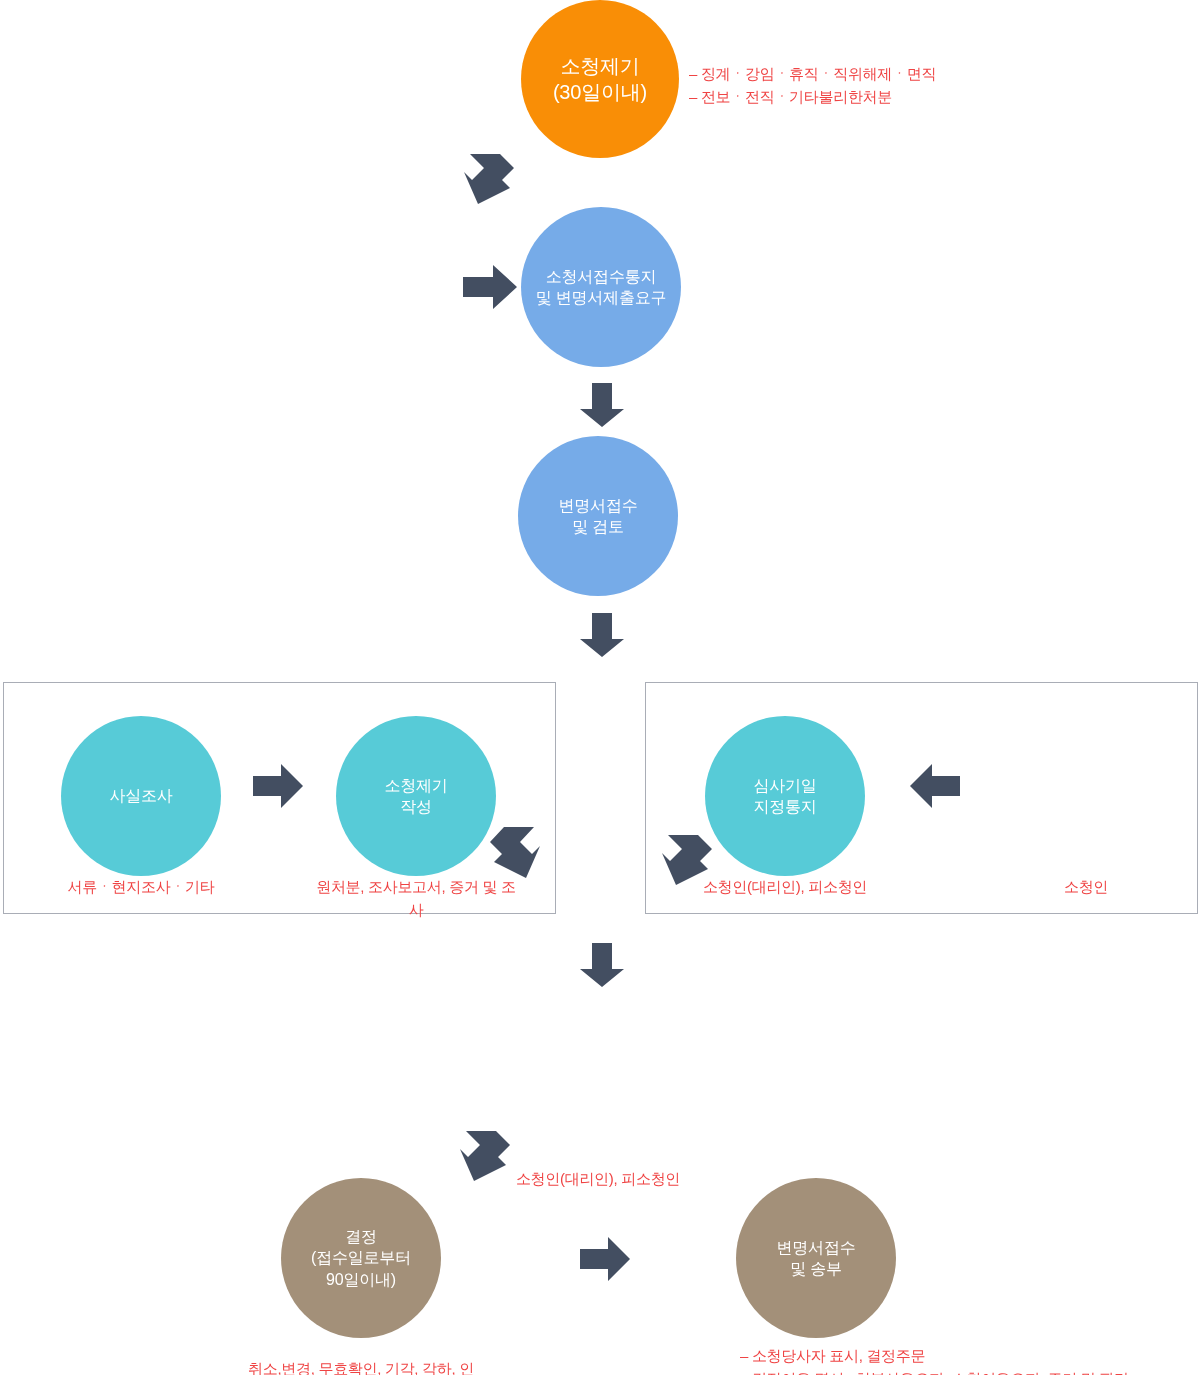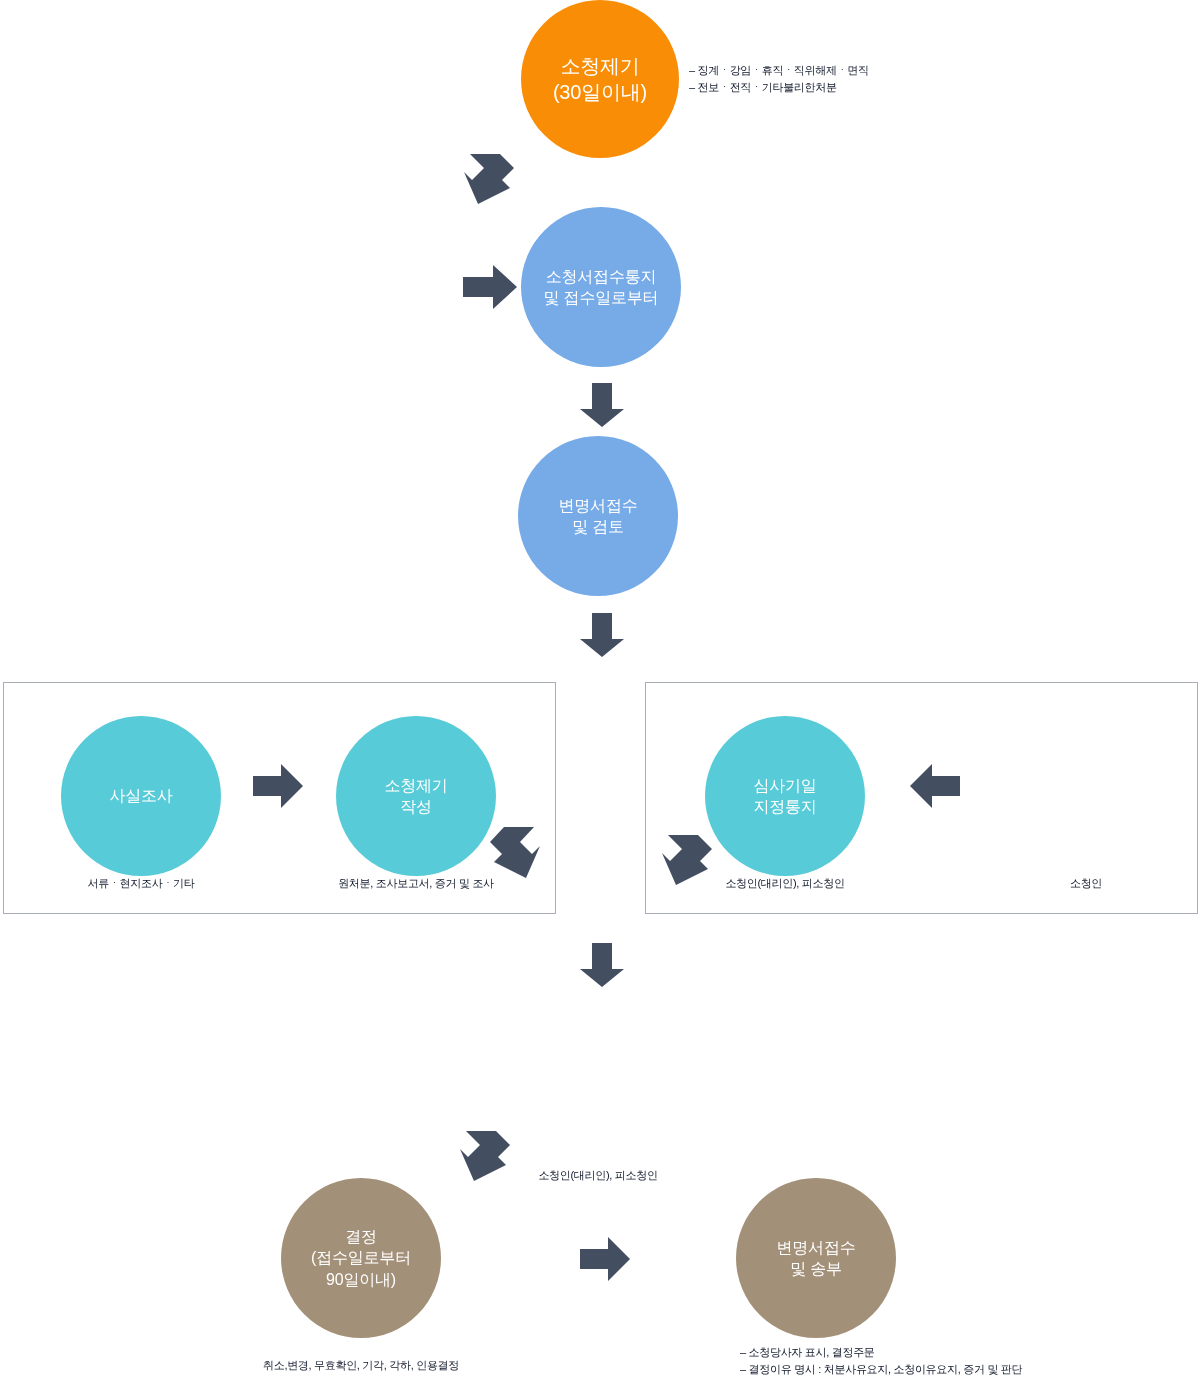--- a/index.html
+++ b/index.html
@@ -36,22 +36,22 @@
   .node.blue   { background: #76ABE8; }
   .node.teal   { background: #57CBD7; }
   .node.brown  { background: #A39079; }
 
   .node-lg { font-size: 20px; }
   .node-md { font-size: 16px; }
 
   
   .caption {
     position: absolute;
-    color: #0f172a;
-    font-size: 11px;
+    color: #ef4444;
+    font-size: 15px;
     line-height: 1.55;
     letter-spacing: -0.3px;
     white-space: pre-line;
     box-sizing: border-box;
   }
   .caption.center { text-align: center; }
   .caption.left   { text-align: left; }
 
   
   .group-box {
@@ -85,21 +85,21 @@
   </div>
 
 
   <div class="arrow" style="left:463px; top:263px;">
     <svg width="56" height="48" viewBox="0 0 56 48" aria-hidden="true">
       <polygon points="0,14 30,14 30,2 54,24 30,46 30,34 0,34" fill="#434E61"></polygon>
     </svg>
   </div>
 
   <div class="node blue node-md" style="left:521px; top:207px; width:160px; height:160px;">소청서접수통지
-및 접수일로부터</div>
+및 변명서제출요구</div>
 
   <div class="arrow" style="left:578px; top:383px;">
     <svg width="48" height="46" viewBox="0 0 48 46" aria-hidden="true">
       <polygon points="14,0 34,0 34,26 46,26 24,44 2,26 14,26" fill="#434E61"></polygon>
     </svg>
   </div>
 
   <div class="node blue node-md" style="left:518px; top:436px; width:160px; height:160px;">변명서접수
 및 검토</div>
 

